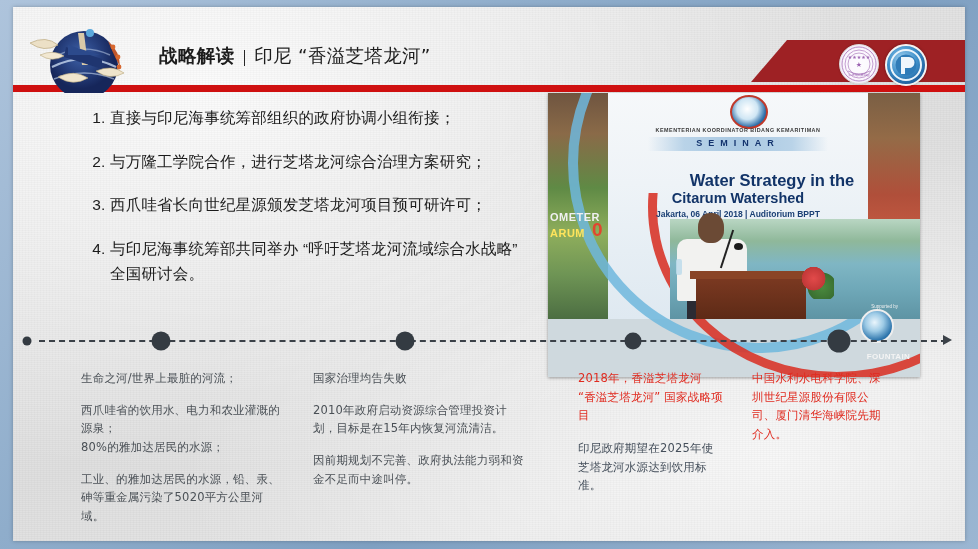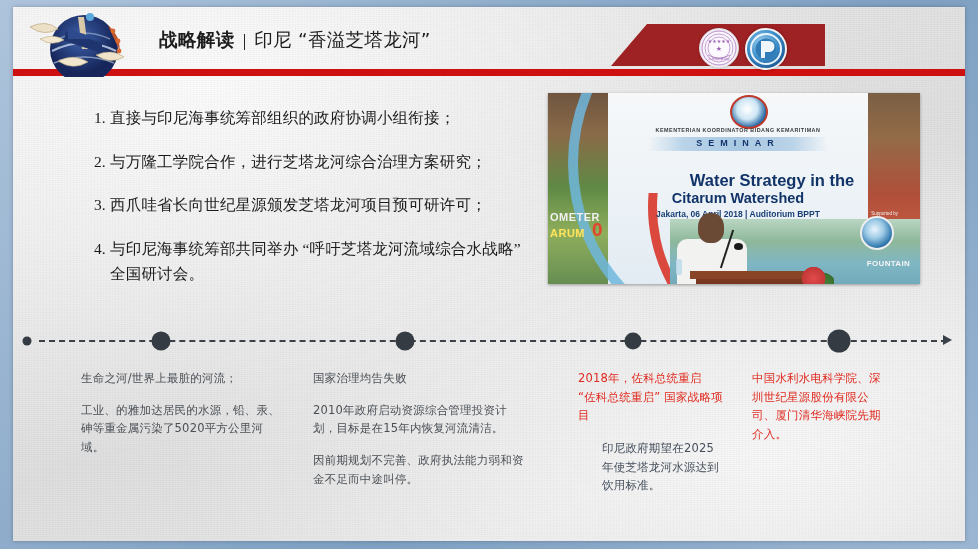--- a/index.html
+++ b/index.html
@@ -26,21 +26,21 @@
   
   #slide::before{
     content:"";position:absolute;inset:0;pointer-events:none;
     background-image:
       repeating-linear-gradient(0deg, rgba(0,0,0,.018) 0px, rgba(0,0,0,.018) 1px, rgba(255,255,255,.02) 1px, rgba(255,255,255,.02) 2px),
       repeating-linear-gradient(90deg, rgba(0,0,0,.014) 0px, rgba(0,0,0,.014) 1px, rgba(255,255,255,.02) 1px, rgba(255,255,255,.02) 3px);
     opacity:.9;
   }
 
   
-  #header{position:absolute;left:0;top:0;width:812px;height:70px;}
+  #header{position:absolute;left:0;top:16px;width:952px;height:70px;}
   
   #header-banner{
     position:absolute;right:0;top:17px;width:248px;height:42px;
     background:#9e2124;
     clip-path:polygon(34px 100%, 70px 0%, 100% 0%, 100% 100%);
   }
   #header-underline{
     position:absolute;left:0;top:62px;width:952px;height:7px;background:#cf1010;
   }
   #globe-logo{
@@ -63,30 +63,30 @@
     position:absolute;top:21px;width:38px;height:38px;border-radius:50%;
   }
   #seal-purple{right:86px;background:radial-gradient(circle at 50% 50%,#fdfcff 0%,#fbf7fd 55%,#f2e8f6 80%,#e7d8ee 100%);
     border:1px solid #ddd;box-shadow:0 0 2px rgba(0,0,0,.25);}
   #seal-blue{right:38px;background:radial-gradient(circle at 40% 35%,#9fd0f0 0%,#3d8fc9 45%,#1f5f9c 75%,#17456f 100%);
     border:2px solid #f3f3f3;box-shadow:0 0 3px rgba(0,0,0,.35);}
 
   
   #bullets{
     position:absolute;left:75px;top:98px;width:440px;
-    font-family:Liberation Serif, serif;
+    font-family:Liberation Sans, sans-serif;
     font-size:15.5px;color:#1b1b1b;
   }
   #bullets ol{margin:0;padding:0 0 0 22px;list-style:decimal;}
   #bullets li{margin:0 0 18px 0;line-height:1.65;letter-spacing:.2px;}
   #bullets li:last-child{margin-bottom:0;}
 
   
   #photo{
-    position:absolute;left:535px;top:86px;width:372px;height:191px;
+    position:absolute;left:535px;top:86px;width:372px;height:284px;
     overflow:hidden;box-shadow:0 1px 3px rgba(0,0,0,.35);
     background:#cfd9de;
   }
   
   #ph-left-strip{
     position:absolute;left:0;top:0;width:92px;height:226px;
     background:linear-gradient(180deg,#6f5540 0%,#8a6a48 18%,#5f8a45 42%,#8fae5c 62%,#6f9555 80%,#4c6e42 100%);
   }
   #ph-right-strip{
     position:absolute;right:0;top:0;width:88px;height:226px;
@@ -175,21 +175,21 @@
     position:absolute;top:362px;
     font-family:"DejaVu Sans","Liberation Sans",sans-serif;
     font-size:11.5px;line-height:1.62;letter-spacing:.2px;
   }
   .col p{margin:0 0 13px 0;}
   .col p:last-child{margin-bottom:0;}
   #col-1{left:68px;width:200px;color:#4a5056;}
   #col-2{left:300px;width:215px;color:#4a5056;}
   #col-3{left:565px;width:145px;}
   #col-3 .c3-red{color:#e02b20;margin-bottom:14px;}
-  #col-3 .c3-blue{color:#46505c;margin-left:24px;}
+  #col-3 .c3-blue{color:#46505c;}
   #col-4{left:739px;width:130px;color:#e02b20;}
 </style>
 </head>
 <body>
 
 <div id="frame">
   <div id="slide">
 
     <div id="header">
       <div id="header-banner"></div>
@@ -292,31 +292,33 @@
       <div id="tl-arrow"></div>
       <div class="tl-dot" id="tl-dot-0"></div>
       <div class="tl-dot" id="tl-dot-1"></div>
       <div class="tl-dot" id="tl-dot-2"></div>
       <div class="tl-dot" id="tl-dot-3"></div>
       <div class="tl-dot" id="tl-dot-4"></div>
     </div>
 
     <div class="col" id="col-1">
       <p>生命之河/世界上最脏的河流；</p>
+      <p style="white-space:pre-line">西爪哇省的饮用水、电力和农业灌溉的源泉；
+80%的雅加达居民的水源；</p>
       <p>工业、的雅加达居民的水源，铅、汞、砷等重金属污染了5020平方公里河域。</p>
     </div>
 
     <div class="col" id="col-2">
       <p>国家治理均告失败</p>
       <p>2010年政府启动资源综合管理投资计划，目标是在15年内恢复河流清洁。</p>
       <p>因前期规划不完善、政府执法能力弱和资金不足而中途叫停。</p>
     </div>
 
     <div class="col" id="col-3">
-      <p class="c3-red">2018年，佐科总统重启 “佐科总统重启” 国家战略项目</p>
+      <p class="c3-red">2018年，香溢芝塔龙河 “香溢芝塔龙河” 国家战略项目</p>
       <p class="c3-blue">印尼政府期望在2025年使芝塔龙河水源达到饮用标准。</p>
     </div>
 
     <div class="col" id="col-4">
       <p>中国水利水电科学院、深圳世纪星源股份有限公司、厦门清华海峡院先期介入。</p>
     </div>
 
   </div>
 </div>
 

